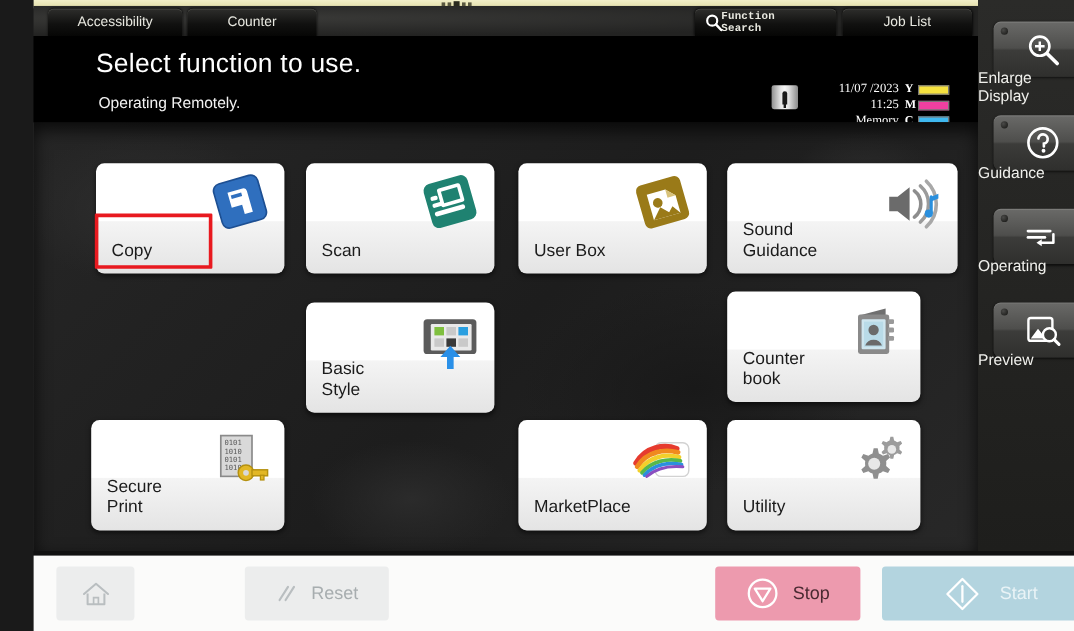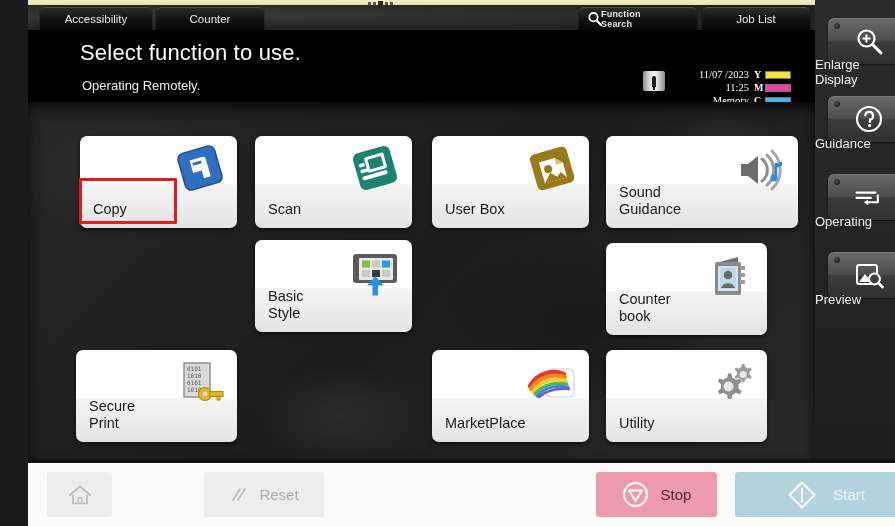--- a/index.html
+++ b/index.html
@@ -47,20 +47,21 @@
     display: flex; align-items: center; justify-content: center;
     box-shadow: 0 0 2px rgba(0,0,0,.8);
   }
   .tab-accessibility { left: 12px; width: 112px; }
   .tab-counter       { left: 128px; width: 108px; }
   .tab-funcsearch    { left: 551px; width: 118px; padding-left: 22px; justify-content: flex-start; }
   .tab-joblist       { left: 674px; width: 108px; }
   .tab-funcsearch .fs-label {
     font-size: 9px; line-height: 10px; font-weight: bold; letter-spacing: .2px;
     text-align: left;
+    font-family: Liberation Mono, monospace;
   }
   .mag-glyph {
     position: absolute; left: 8px; top: 3px; width: 16px; height: 16px;
   }
 
   
   .infohdr {
     position: absolute; left: 0; top: 30px; width: 787px; height: 72px;
     background: #000;
   }
@@ -311,21 +312,21 @@
             <path d="M39 9 a26 26 0 0 1 0 38" fill="none" stroke="#a8a8a8" stroke-width="3" stroke-linecap="round"></path>
             <path d="M43 22 v13" stroke="#2a8fdd" stroke-width="2.6" stroke-linecap="round" fill="none"></path>
             <circle cx="41" cy="36" r="3.4" fill="#2a8fdd"></circle>
             <path d="M43 22 l6 -2.5 v4 l-6 2.5 z" fill="#2a8fdd"></path>
           </svg></div>
         <div class="tlabel">
           <div>Sound</div>
           <div>Guidance</div>
         </div>
       </div>
-      <div class="tile" style="left: 227px; top: 240px; width: 157px; height: 92px; padding-left: 18px;">
+      <div class="tile" style="left: 227px; top: 252px; width: 157px; height: 92px; padding-left: 18px;">
         <div class="ticon"><svg viewBox="0 0 56 56" width="56" height="56">
             <rect x="6" y="8" width="44" height="29" rx="3" fill="#5b5b5b"></rect>
             <rect x="12" y="12" width="34" height="22" rx="1" fill="#e9e9e9"></rect>
             <rect x="15" y="14.5" width="8" height="7" fill="#7fbf3f"></rect>
             <rect x="25" y="14.5" width="8" height="7" fill="#c9c9c9"></rect>
             <rect x="35" y="14.5" width="8" height="7" fill="#2a9fe0"></rect>
             <rect x="15" y="24" width="8" height="7" fill="#c9c9c9"></rect>
             <rect x="25" y="24" width="8" height="7" fill="#3a3a3a"></rect>
             <rect x="35" y="24" width="8" height="7" fill="#c9c9c9"></rect>
             <path d="M28 52 v-11 h-6 l9 -10 l9 10 h-6 v11 z" fill="#2a90e8" transform="translate(-3,-2) scale(0.92) translate(3,4)"></path>

